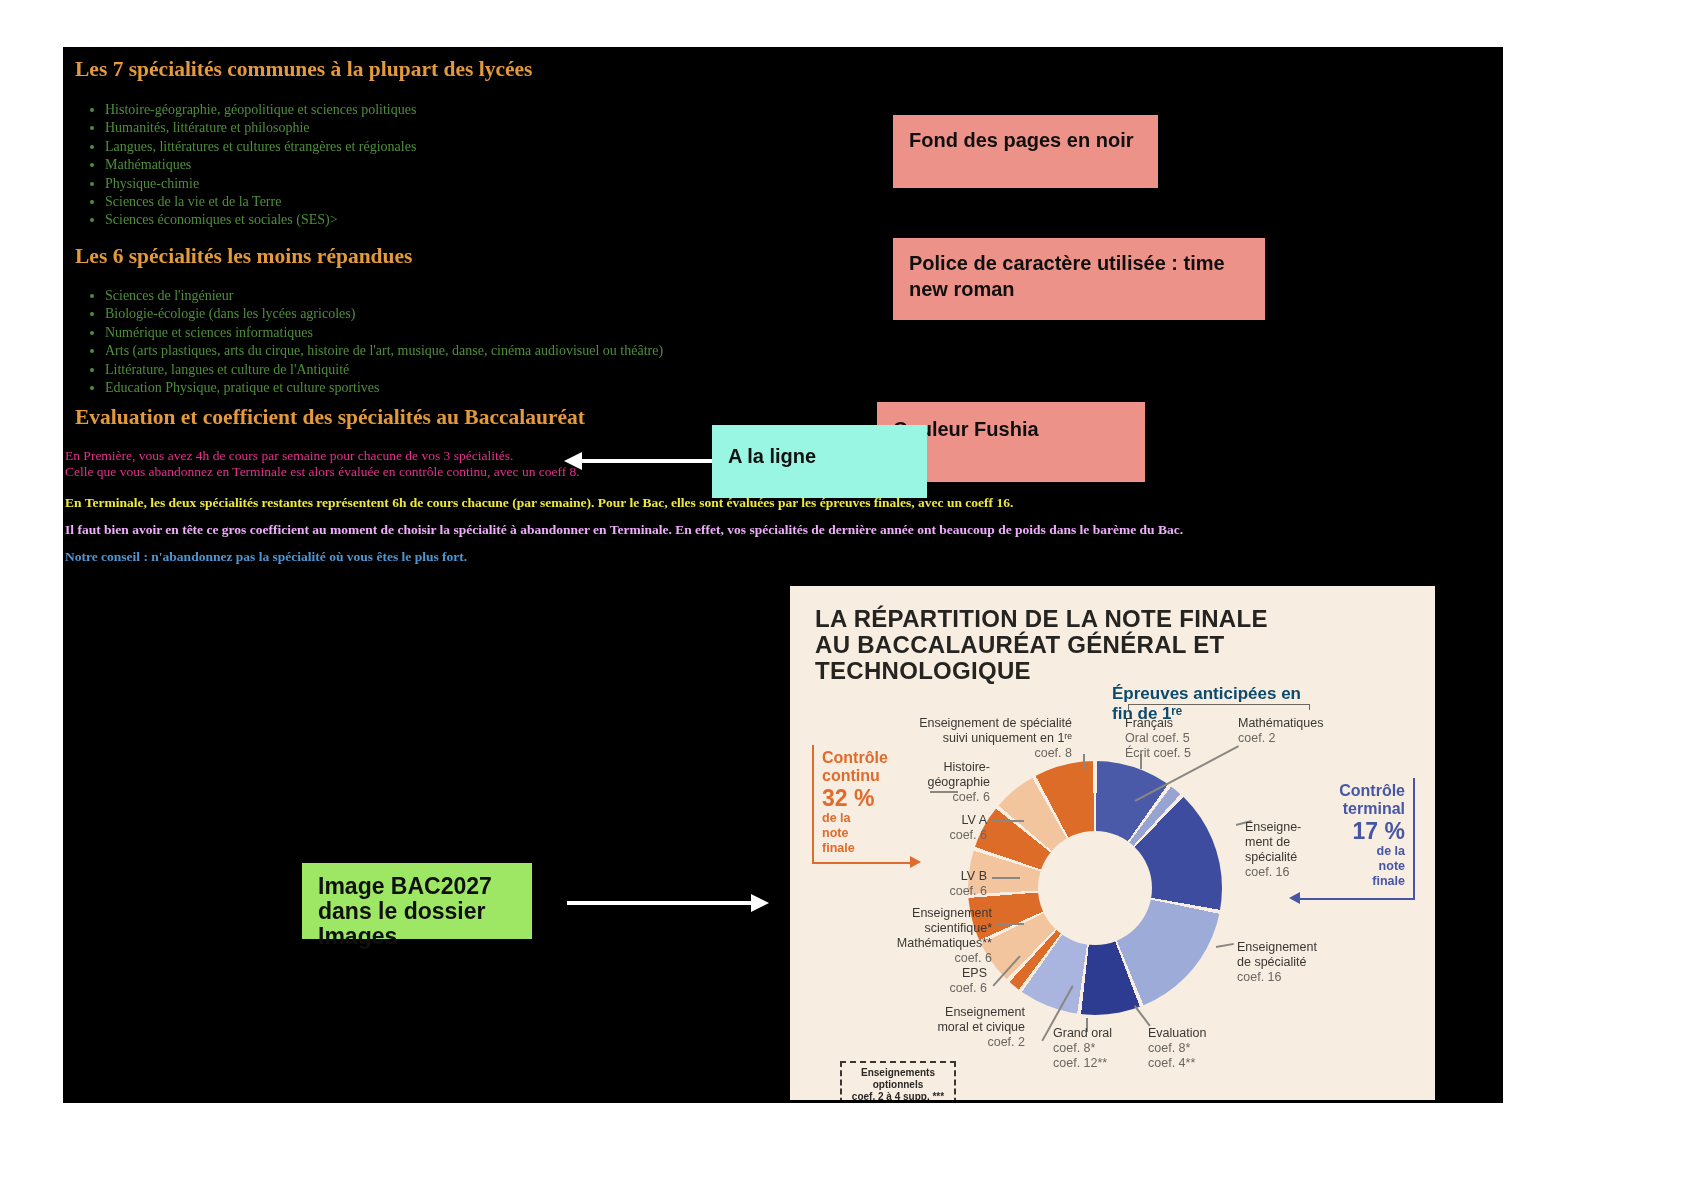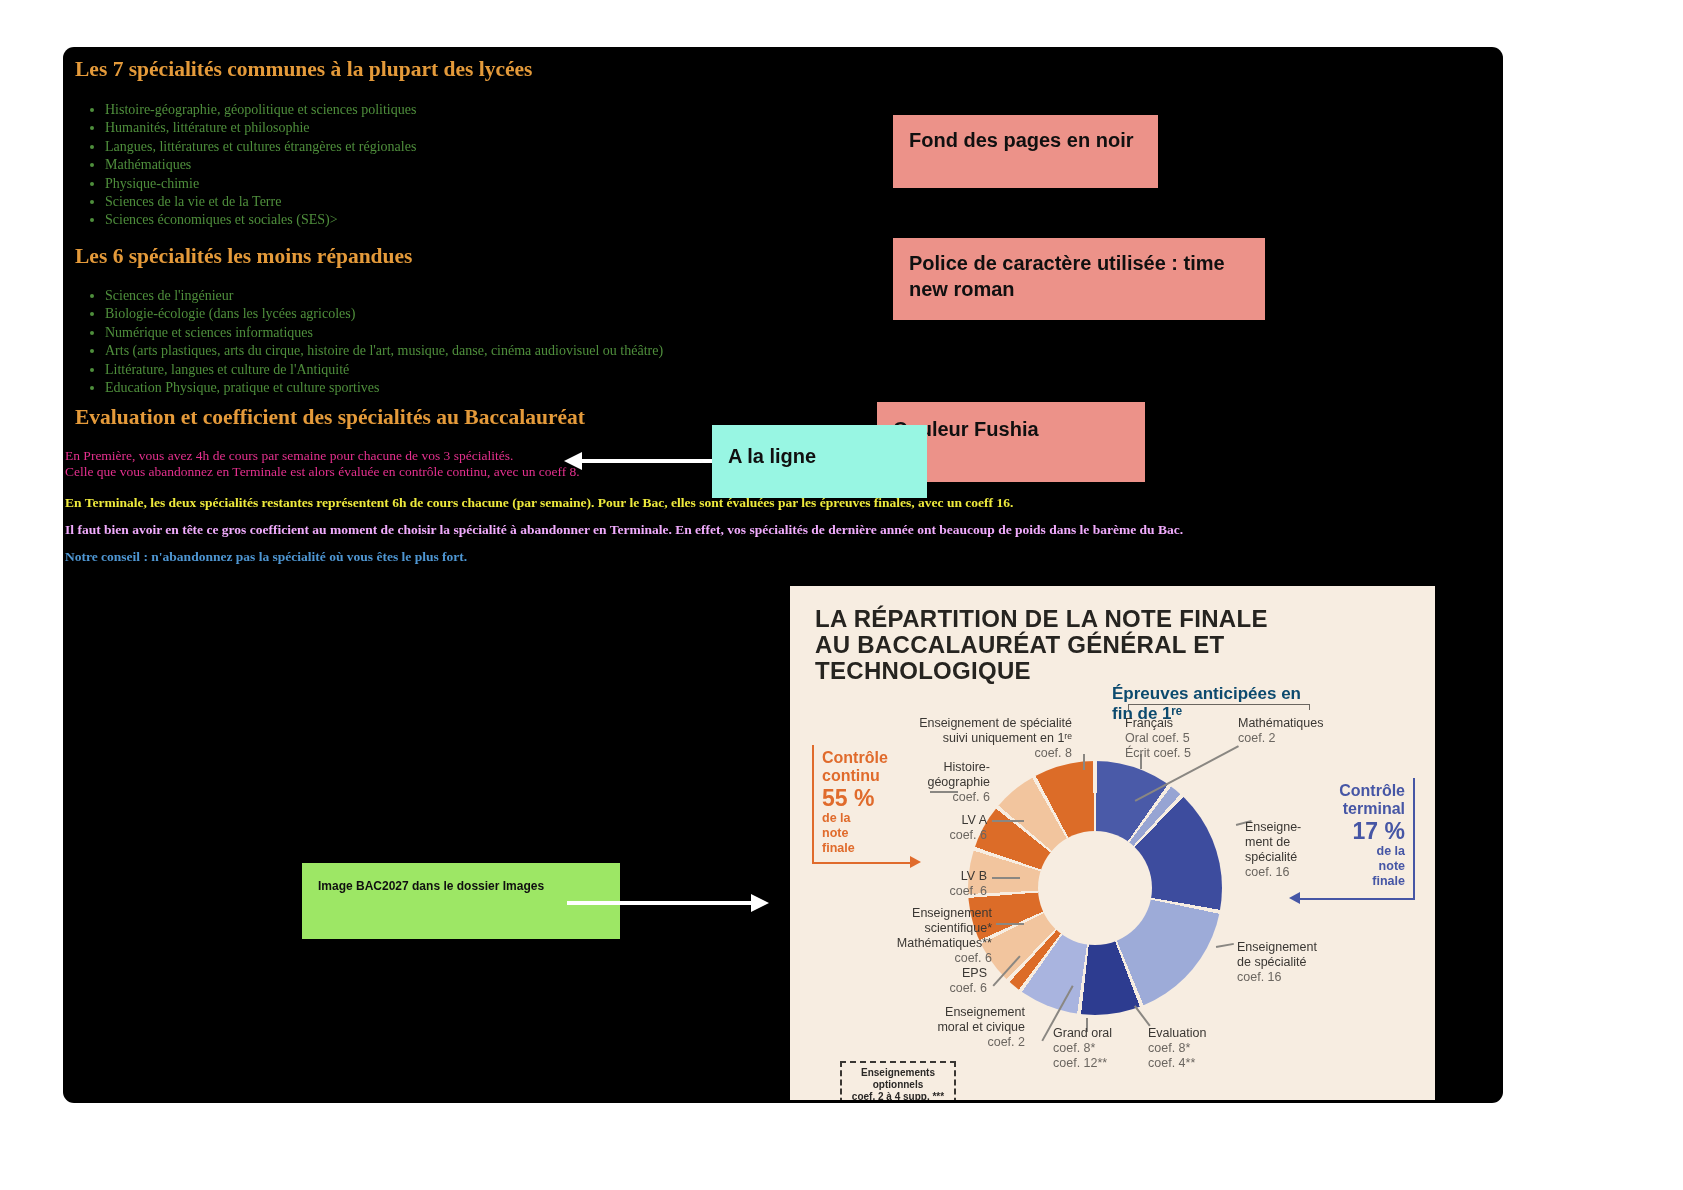--- a/index.html
+++ b/index.html
@@ -49,21 +49,21 @@
   .ah-right-o{position:absolute;width:0;height:0;border-top:6px solid transparent;
         border-bottom:6px solid transparent;border-left:11px solid #E06B2C;}
   .ah-left-b{position:absolute;width:0;height:0;border-top:6px solid transparent;
         border-bottom:6px solid transparent;border-right:11px solid #4656A5;}
   #optbox{position:absolute;left:50px;top:475px;width:112px;height:44px;border:2px dashed #3A3733;
         text-align:center;font-weight:bold;font-size:10px;line-height:12px;color:#2A2826;padding-top:4px;}
 </style>
 </head>
 <body>
 
-<div id="blackbox" style="background-color: rgb(0, 0, 0); border-radius: 11px;">
+<div id="blackbox" style="background-color: rgb(0, 0, 0);">
 
   <div class="h-orange" style="left: 12px; top: 10px; color: rgb(228, 154, 58);">Les 7 spécialités communes à la plupart des lycées</div>
 
   <ul class="speclist" style="left:24px;top:54px;">
     <li>Histoire-géographie, géopolitique et sciences politiques</li>
     <li>Humanités, littérature et philosophie</li>
     <li>Langues, littératures et cultures étrangères et régionales</li>
     <li>Mathématiques</li>
     <li>Physique-chimie</li>
     <li>Sciences de la vie et de la Terre</li>
@@ -90,21 +90,21 @@
 
   <div class="par yellow" style="left: 2px; top: 448px; color: rgb(237, 233, 60);">En Terminale, les deux spécialités restantes représentent 6h de cours chacune (par semaine). Pour le Bac, elles sont évaluées par les épreuves finales, avec un coeff 16.</div>
   <div class="par yellow" style="left: 2px; top: 475px; color: #f0abfc;">Il faut bien avoir en tête ce gros coefficient au moment de choisir la spécialité à abandonner en Terminale. En effet, vos spécialités de dernière année ont beaucoup de poids dans le barème du Bac.</div>
   <div class="par blue" style="left: 2px; top: 502px; color: rgb(78, 150, 210);">Notre conseil : n'abandonnez pas la spécialité où vous êtes le plus fort.</div>
 </div>
 
 <div class="note" style="left: 893px; top: 115px; width: 265px; height: 73px; background-color: rgb(236, 146, 137);">Fond des pages en noir</div>
 <div class="note" style="left: 893px; top: 238px; width: 372px; height: 82px; background-color: rgb(236, 146, 137);">Police de caractère utilisée : time new roman</div>
 <div class="note" style="left: 877px; top: 402px; width: 268px; height: 80px; padding-top: 14px; background-color: rgb(236, 146, 137);">Couleur Fushia</div>
 <div class="note" style="left: 712px; top: 425px; width: 215px; height: 73px; padding-top: 18px; background-color: rgb(152, 246, 227);">A la ligne</div>
-<div class="note" style="left: 302px; top: 863px; width: 318px; height: 76px; font-size: 12px; line-height: 25px; padding-top: 11px; background-color: rgb(157, 231, 101);">Image BAC2027 dans le dossier Images</div>
+<div class="note" style="left: 302px; top: 863px; width: 230px; height: 76px; font-size: 23px; line-height: 25px; padding-top: 11px; background-color: rgb(157, 231, 101);">Image BAC2027 dans le dossier Images</div>
 
 <div class="arr-line" style="left:582px;top:459px;width:130px;"></div>
 <div class="arr-head-left" style="left:564px;top:452px;"></div>
 <div class="arr-line" style="left:567px;top:901px;width:186px;"></div>
 <div class="arr-head-right" style="left:751px;top:894px;"></div>
 
 <div id="panel" style="background-color: rgb(247, 237, 225);">
   <div class="title">
     <div>LA RÉPARTITION DE LA NOTE FINALE</div>
     <div>AU BACCALAURÉAT GÉNÉRAL ET TECHNOLOGIQUE</div>
@@ -190,21 +190,21 @@
   </div>
   <div class="clabel" style="left:447px;top:354px;">
     <div class="m">Enseignement</div>
     <div class="m">de spécialité</div>
     <div>coef. 16</div>
   </div>
 
   <div class="accent-o" style="left:32px;top:163px;">
     <div>Contrôle</div>
     <div>continu</div>
-    <div class="big">55 %</div>
+    <div class="big">32 %</div>
     <div class="small">de la</div>
     <div class="small">note</div>
     <div class="small">finale</div>
   </div>
   <div class="Lline-o" style="left:22px;top:159px;width:98px;height:117px;"></div>
   <div class="ah-right-o" style="left:120px;top:270px;"></div>
 
   <div class="accent-b" style="right:30px;top:196px;">
     <div>Contrôle</div>
     <div>terminal</div>

